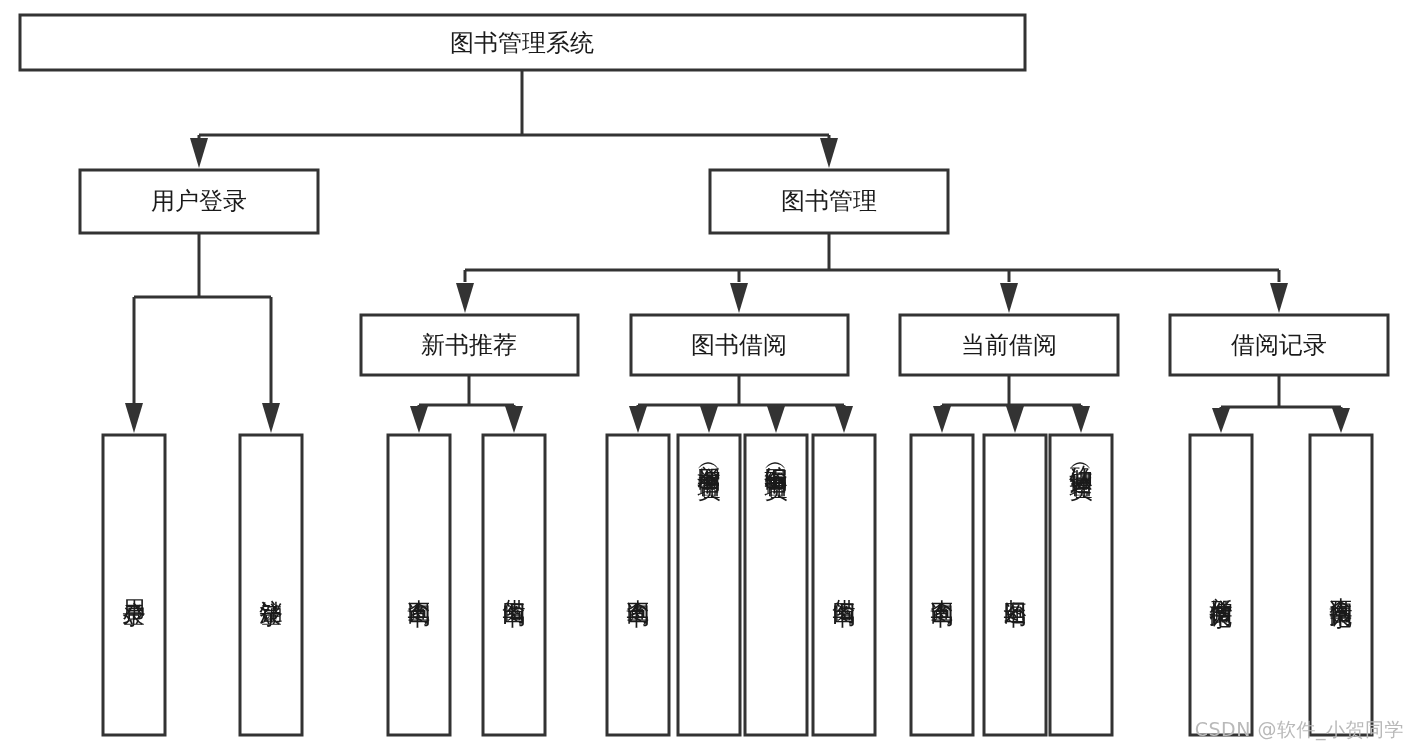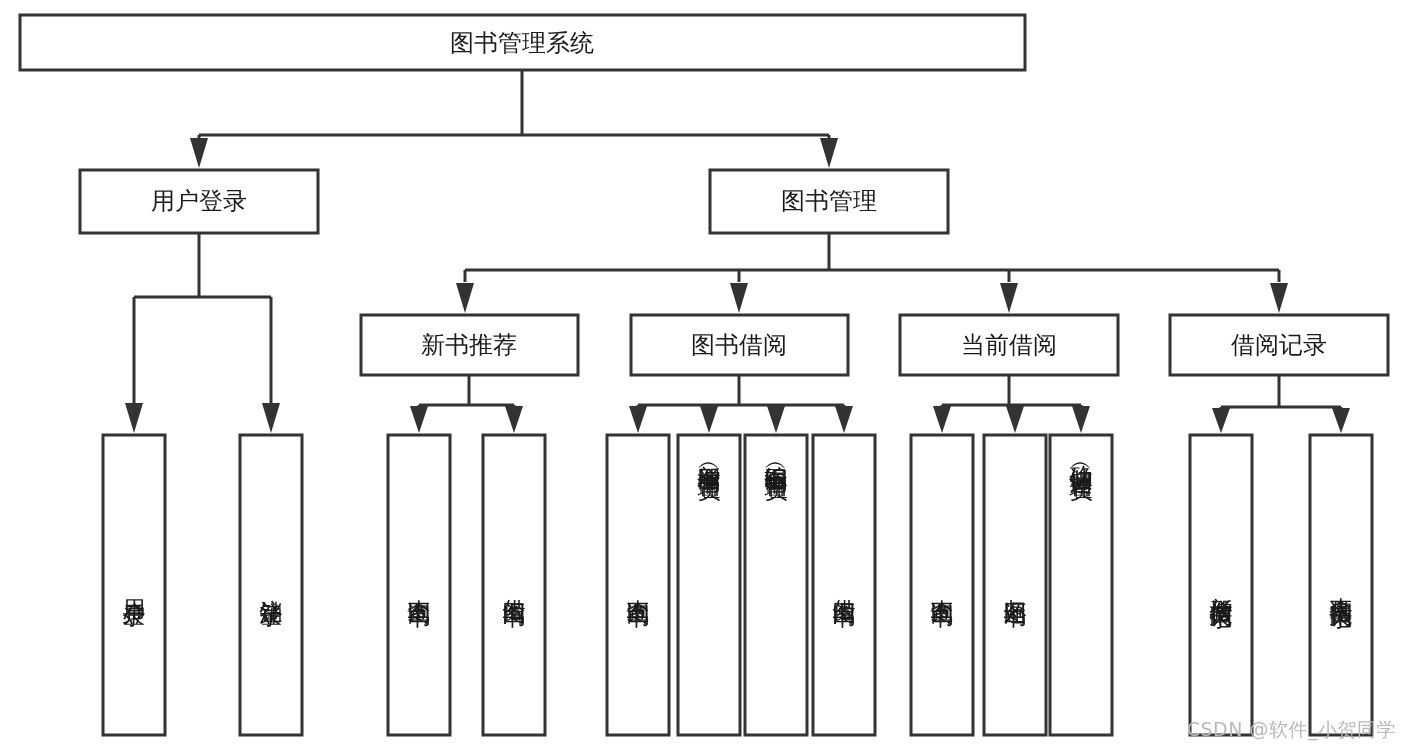--- a/index.html
+++ b/index.html
@@ -61,21 +61,21 @@
     font-family: "DejaVu Sans", "Liberation Sans", sans-serif;
     font-size: 23px;
     line-height: 1.08;
     color: #1a1a1a;
     letter-spacing: 2px;
     white-space: nowrap;
     text-align: center;
   }
   .watermark {
     position: absolute;
-    right: 16px;
+    right: 8px;
     bottom: 4px;
     font-family: "DejaVu Sans", "Liberation Sans", sans-serif;
     font-size: 19px;
     color: #b9b9b9;
     white-space: nowrap;
     letter-spacing: 0.5px;
   }
 </style>
 </head>
 <body>

